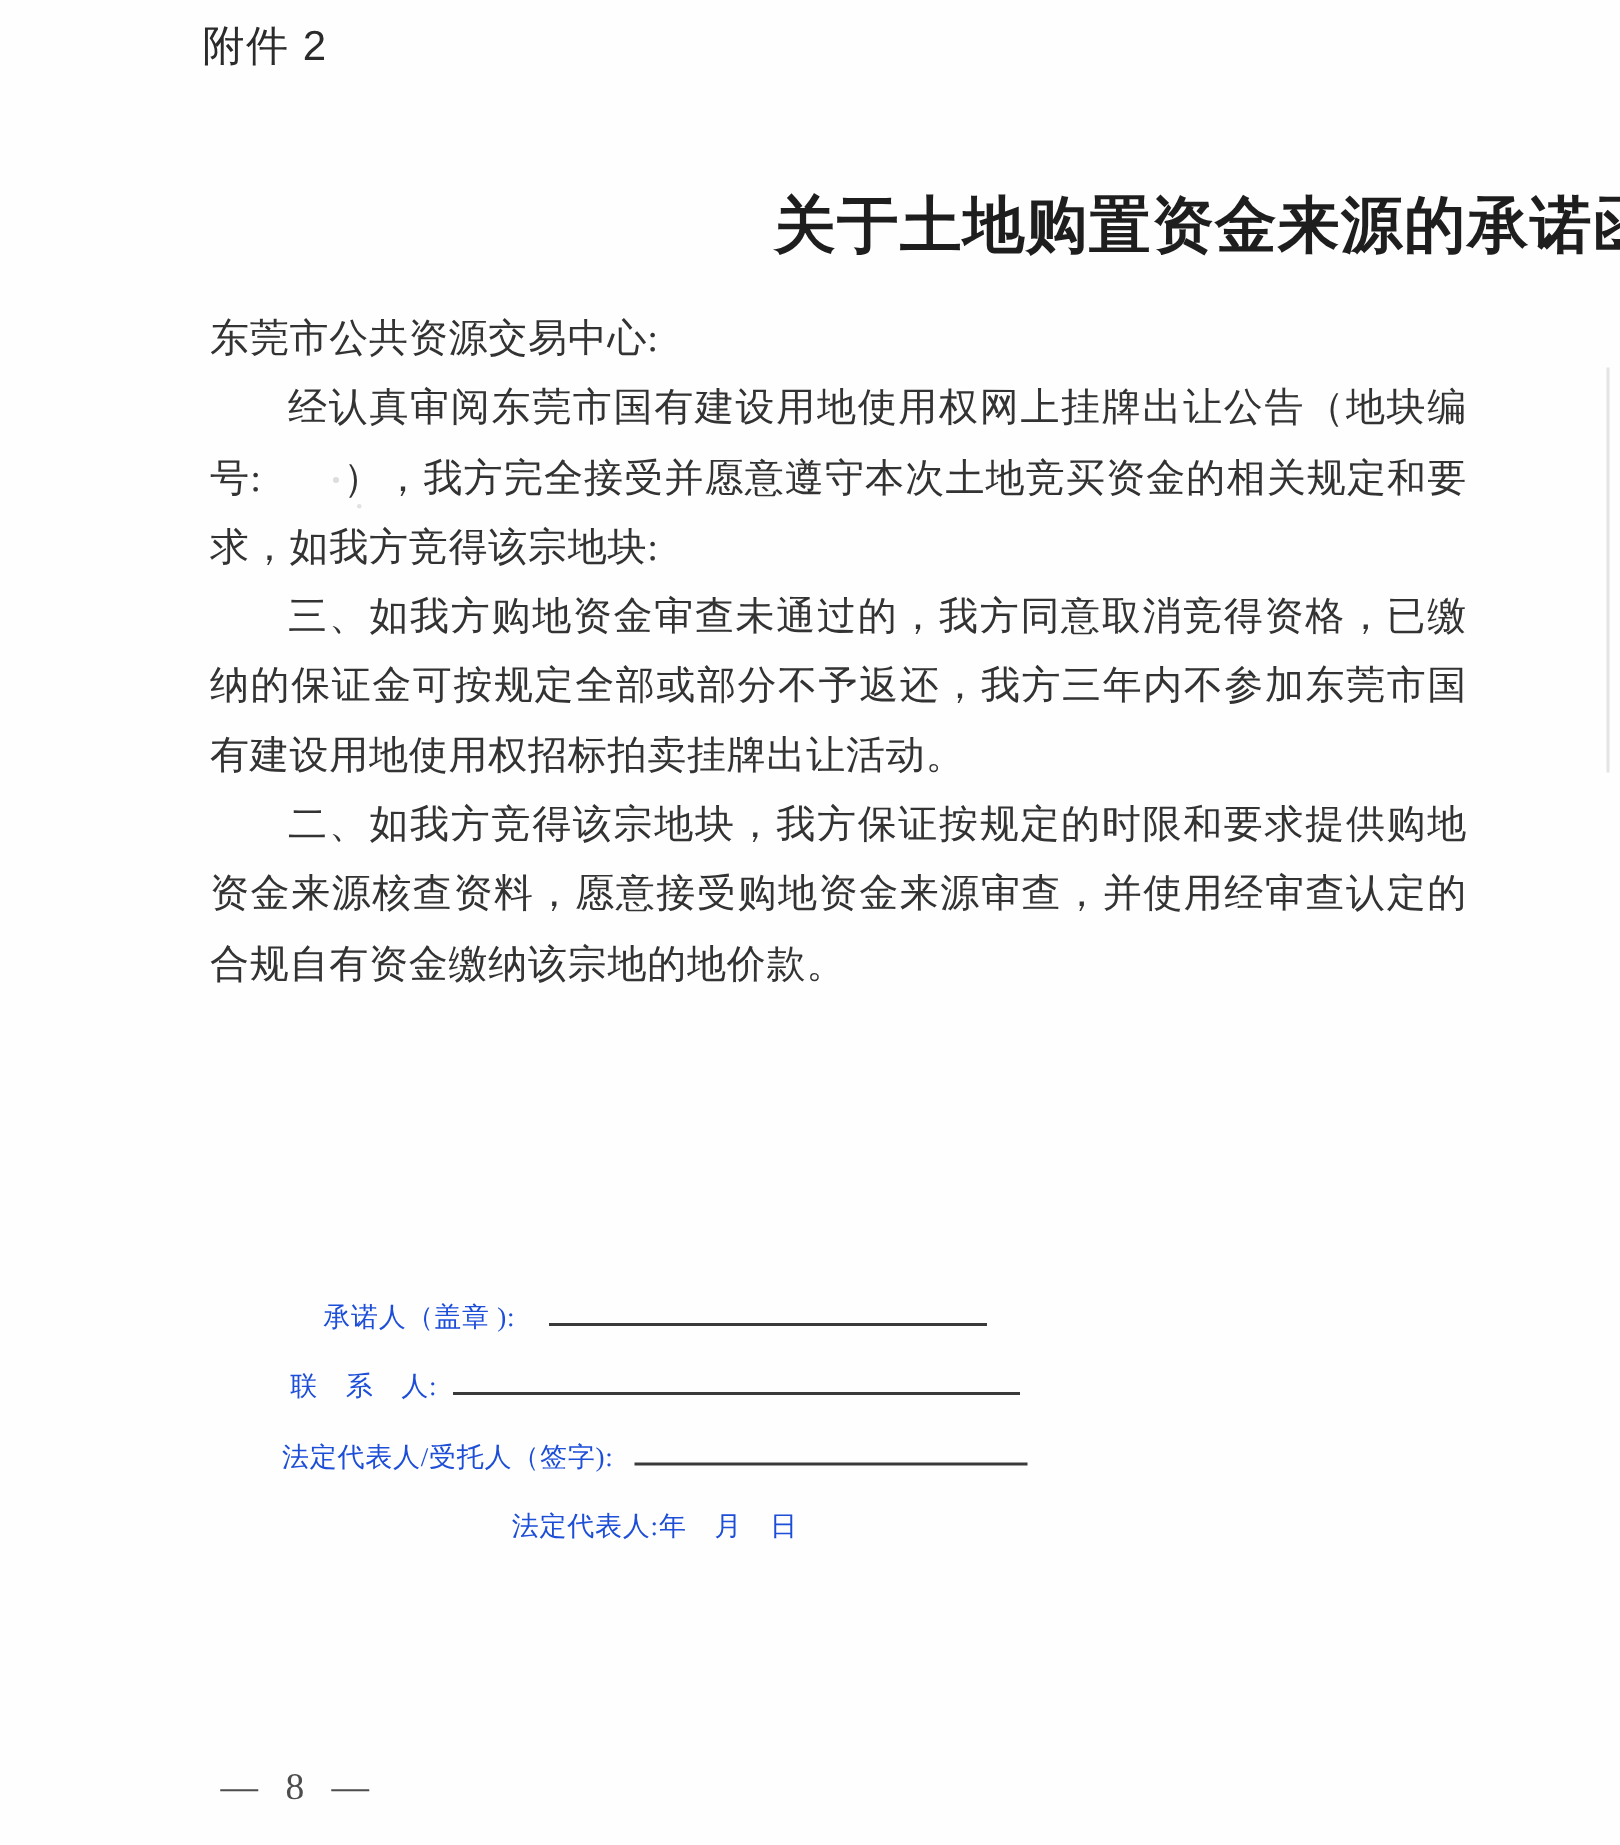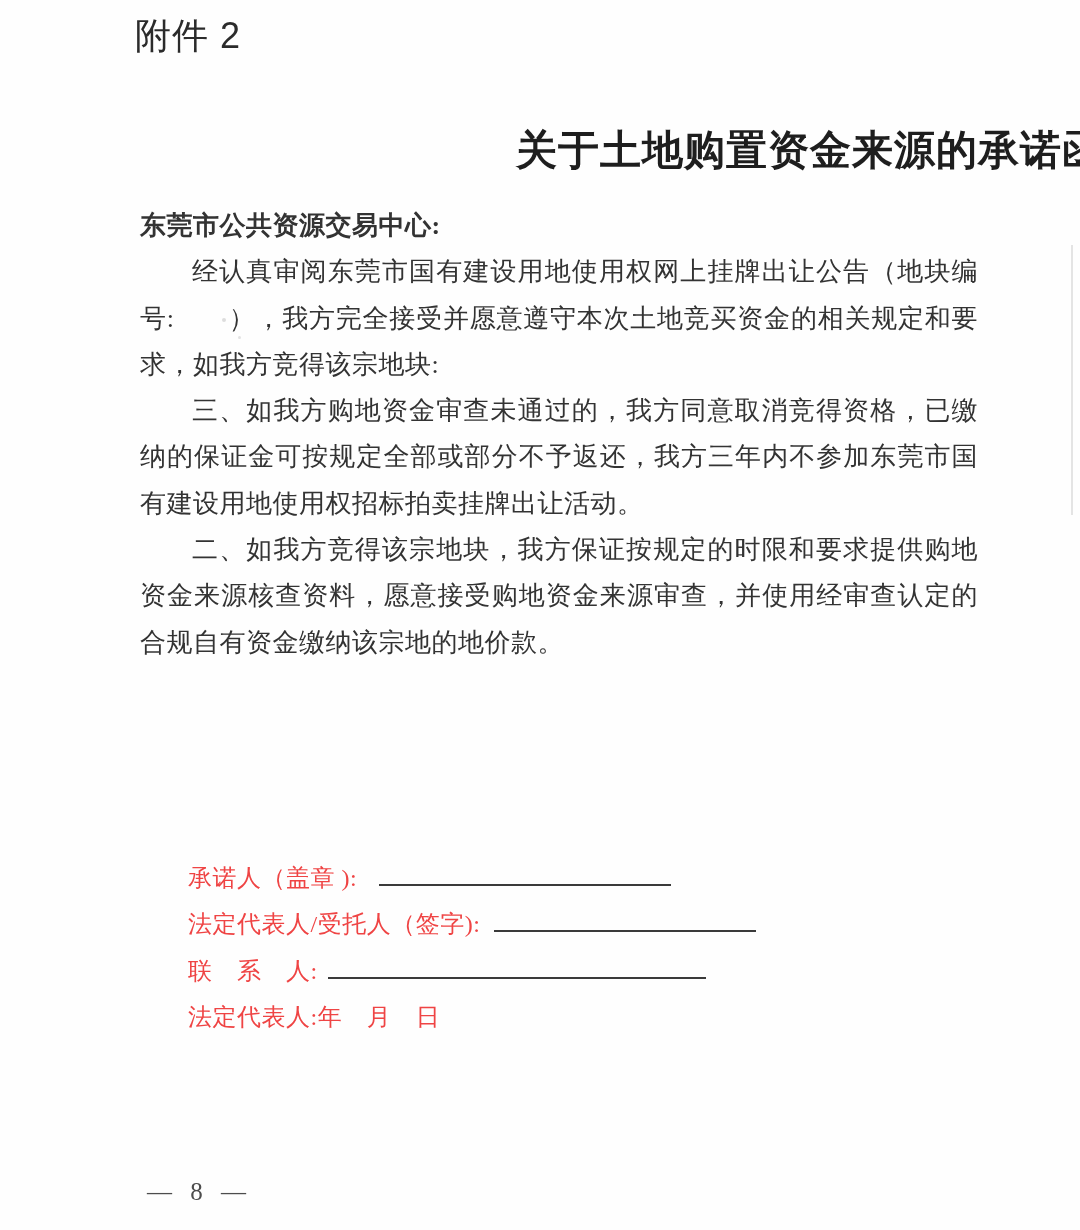--- a/index.html
+++ b/index.html
@@ -14,21 +14,21 @@
     background: #fefefe;
     overflow: hidden;
     font-family: "Liberation Serif", "DejaVu Serif", serif;
     color: #2f2f2f;
   }
   .attachment-label {
     position: absolute;
     top: 12px;
     left: 135px;
     font-family: "Liberation Sans", "DejaVu Sans", sans-serif;
-    font-size: 36px;
+    font-size: 28px;
     color: #2b2b2b;
     letter-spacing: 1px;
   }
   .doc-title {
     position: absolute;
     top: 96px;
     left: 0;
     width: 100%;
     text-align: right;
     font-size: 41px;
@@ -47,33 +47,33 @@
     letter-spacing: 0.5px;
     text-align: justify;
     color: #333333;
   }
   .doc-body p {
     margin: 0;
     text-indent: 2em;
   }
   .doc-body .addressee {
     text-indent: 0;
-    font-weight: bold;
   }
   .blank-inline {
     display: inline-block;
     width: 54px;
   }
   .sig-block {
     position: absolute;
     top: 855px;
     left: 188px;
-    font-size: 24px;
+    font-size: 18px;
     letter-spacing: 0.5px;
-    color: #ef4444;
+    color: #1d4ed8;
+    text-align: center;
   }
   .sig-row {
     height: 46.3px;
     line-height: 46.3px;
     white-space: nowrap;
   }
   .sig-line {
     display: inline-block;
     border-bottom: 2px solid #3a3a3a;
     height: 1em;
@@ -145,25 +145,25 @@
     <p>二、如我方竞得该宗地块，我方保证按规定的时限和要求提供购地资金来源核查资料，愿意接受购地资金来源审查，并使用经审查认定的合规自有资金缴纳该宗地的地价款。</p>
   </div>
 
   <div class="sig-block">
 
     <div class="sig-row">
       <span>承诺人（盖章 ):</span><span class="sig-line line-promisor"></span>
     </div>
 
     <div class="sig-row">
-      <span>法定代表人/受托人（签字):</span><span class="sig-line line-representative"></span>
+      <span>联　系　人:</span><span class="sig-line line-contact"></span>
     </div>
 
     <div class="sig-row">
-      <span>联　系　人:</span><span class="sig-line line-contact"></span>
+      <span>法定代表人/受托人（签字):</span><span class="sig-line line-representative"></span>
     </div>
 
 
     <div class="sig-row">
       <span>法定代表人:</span><span class="date-units">年　月　日</span>
     </div>
 
   </div>
 
   <div class="page-number">— 8 —</div>

